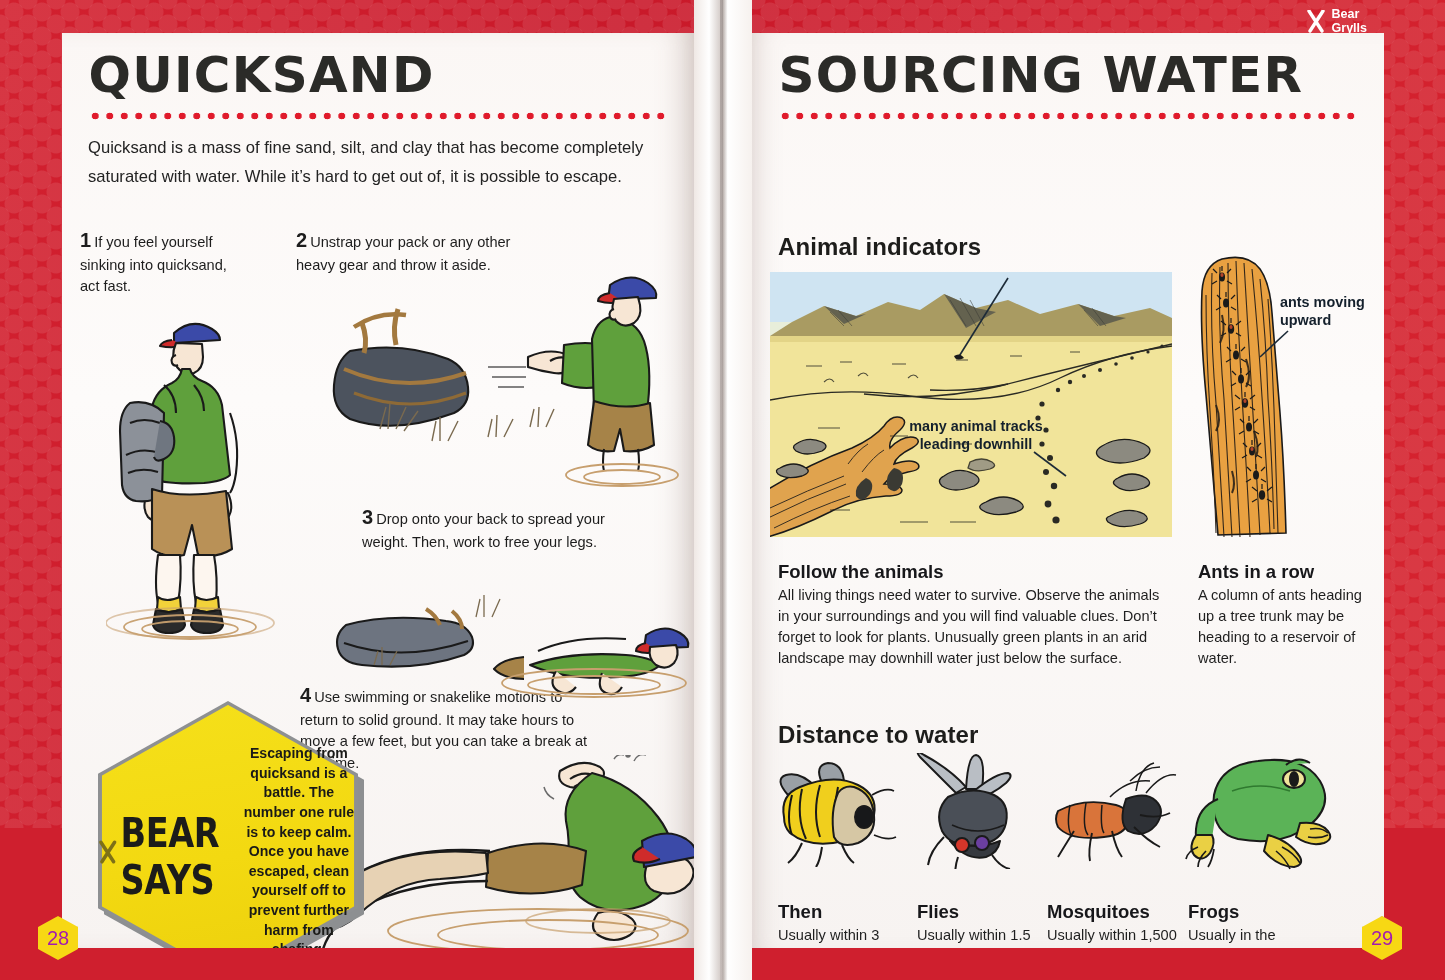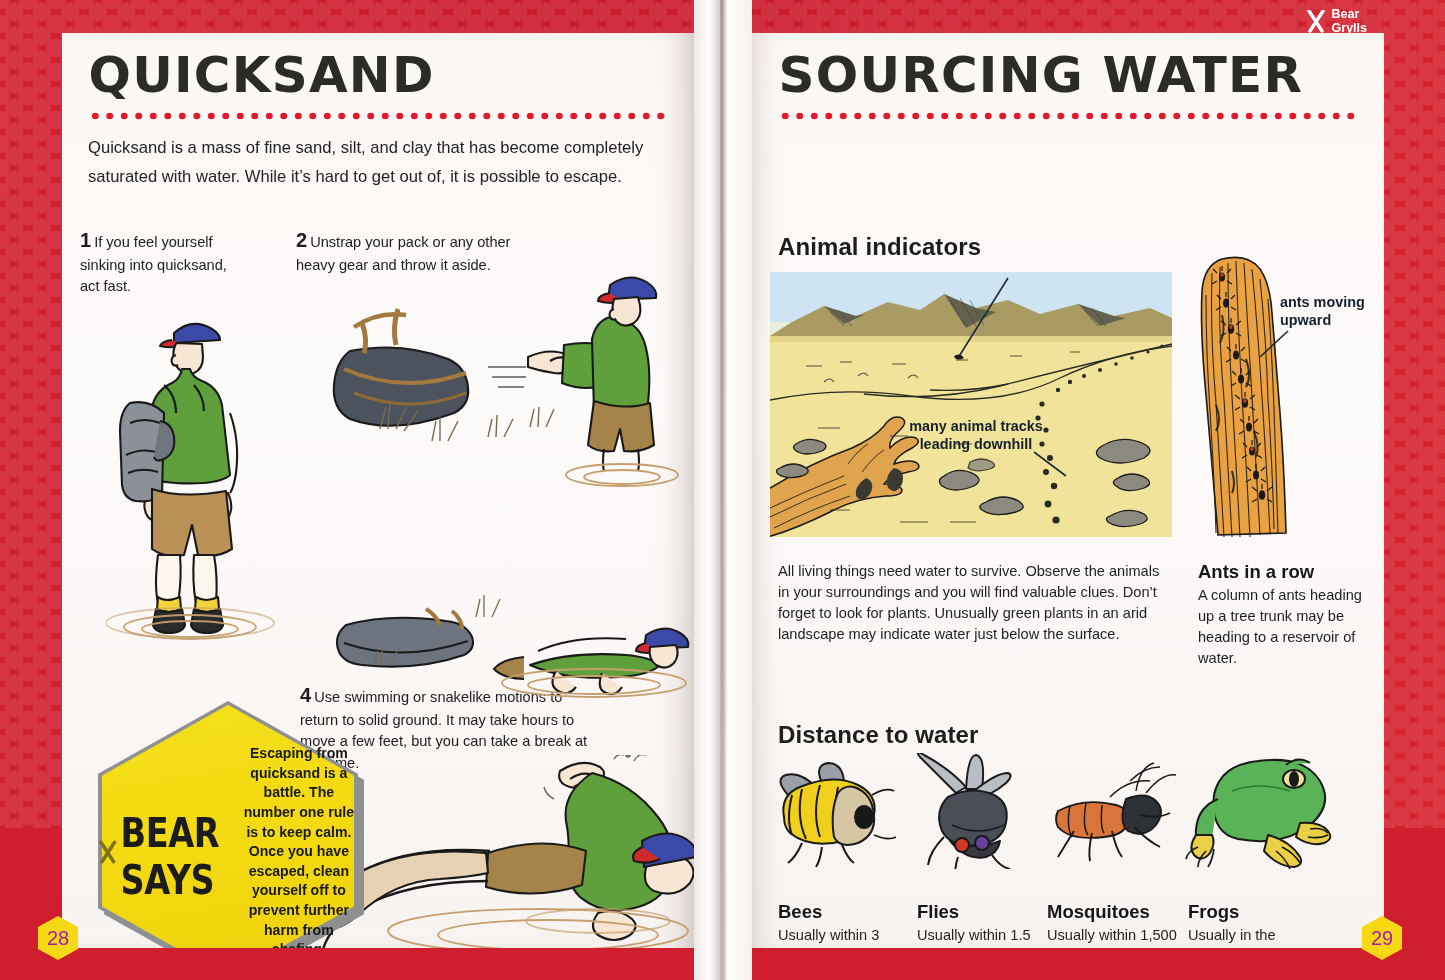--- a/index.html
+++ b/index.html
@@ -126,20 +126,23 @@
     <p class="intro">Quicksand is a mass of fine sand, silt, and clay that has become completely saturated with water. While it’s hard to get out of, it is possible to escape.</p>
 
     <div class="step" style="left:18px;top:193px;width:160px;">
       <b>1</b><span>If you feel yourself sinking into quicksand, act fast.</span>
     </div>
 
     <div class="step" style="left:234px;top:193px;width:238px;">
       <b>2</b><span>Unstrap your pack or any other heavy gear and throw it aside.</span>
     </div>
 
+    <div class="step" style="left:300px;top:470px;width:262px;">
+      <b>3</b><span>Drop onto your back to spread your weight. Then, work to free your legs.</span>
+    </div>
 
     <div class="step" style="left:238px;top:648px;width:290px;">
       <b>4</b><span>Use swimming or snakelike motions to return to solid ground. It may take hours to move a few feet, but you can take a break at any time.</span>
     </div>
 
     <svg class="qs-fig" style="left:44px;top:270px;" width="190" height="345" viewBox="0 0 190 345">
       <g stroke="#1a1a1a" stroke-width="2.1" fill="none" stroke-linejoin="round">
 
         <path d="M68 30 q18 -16 38 -4 q8 5 8 11 l-46 3 z" fill="#3b4aa8"></path>
         <path d="M66 37 q-10 1 -12 6 q14 3 24 -1" fill="#cf2b2b"></path>
@@ -305,21 +308,22 @@
       <div class="crease"></div>
     </div>
 
   <div class="page" id="page-right">
     <h1 class="title">SOURCING WATER</h1>
     <div class="dotline"></div>
 
     <h2 class="sub" style="position:absolute;left:26px;top:200px;">Animal indicators</h2>
 
     <div style="position:absolute;left:26px;top:528px;width:390px;">
-      <div class="body-sm">All living things need water to survive. Observe the animals in your surroundings and you will find valuable clues. Don’t forget to look for plants. Unusually green plants in an arid landscape may indicate water just below the surface.</div>
+      <h3 class="cap">Follow the animals</h3>
+      <div class="body-sm">All living things need water to survive. Observe the animals in your surroundings and you will find valuable clues. Don’t forget to look for plants. Unusually green plants in an arid landscape may downhill water just below the surface.</div>
     </div>
 
     <div style="position:absolute;left:446px;top:528px;width:166px;">
       <h3 class="cap">Ants in a row</h3>
       <div class="body-sm">A column of ants heading up a tree trunk may be heading to a reservoir of water.</div>
     </div>
 
     <h2 class="sub" style="position:absolute;left:26px;top:688px;">Distance to water</h2>
 
     <svg style="position:absolute;left:16px;top:728px;" width="130" height="106" viewBox="0 0 130 106">
@@ -331,21 +335,21 @@
         <path d="M52 24 q-8 28 0 52" fill="none"></path>
         <path d="M70 26 q-6 26 0 48" fill="none"></path>
         <path d="M24 34 q-6 24 0 40" fill="none" stroke="#141414"></path>
         <path d="M86 26 q18 6 20 28 q2 20 -16 28 q-18 6 -24 -6 q-4 -26 4 -44 q6 -8 16 -6 z" fill="#d6c7a4"></path>
         <ellipse cx="96" cy="56" rx="9" ry="11" fill="#17181a"></ellipse>
         <path d="M104 34 q14 -8 22 -4 M106 74 q14 6 22 2" fill="none" stroke-width="1.7"></path>
         <path d="M34 82 q-6 14 -14 20 M54 86 q-2 14 -6 20 M74 84 q6 14 12 18" fill="none" stroke-width="2"></path>
       </g>
     </svg>
     <div class="critter-txt" style="left:26px;">
-      <h3 class="cap">Bees</h3>
+      <h3 class="cap">Then</h3>
       <div class="body-sm">Usually within 3 miles.</div>
     </div>
 
     <svg style="position:absolute;left:152px;top:720px;" width="130" height="116" viewBox="0 0 130 116">
       <g stroke="#1a1a1a" stroke-width="2" stroke-linejoin="round">
         <path d="M52 40 q-28 -28 -36 -36 q-6 -8 4 -2 q26 14 42 32 z" fill="#b9bec4"></path>
         <path d="M62 36 q2 -34 10 -34 q10 2 6 34 z" fill="#b9bec4"></path>
         <path d="M70 38 q22 -18 34 -18 q6 2 -2 10 q-14 12 -30 16 z" fill="#b9bec4"></path>
         <path d="M44 44 q24 -12 46 -2 q16 8 12 28 q-4 18 -26 22 q-28 4 -38 -14 q-8 -20 6 -34 z" fill="#4a4f57"></path>
         <path d="M48 72 q26 12 52 0" fill="none" stroke-width="1.6"></path>

